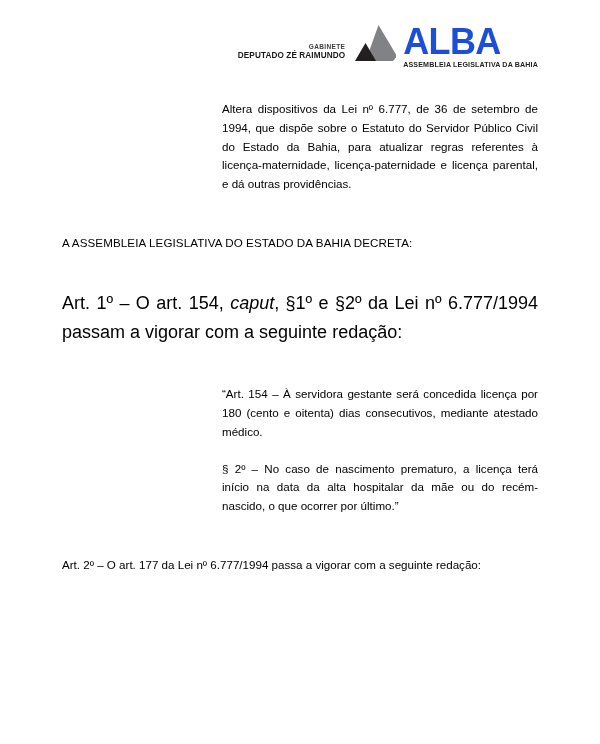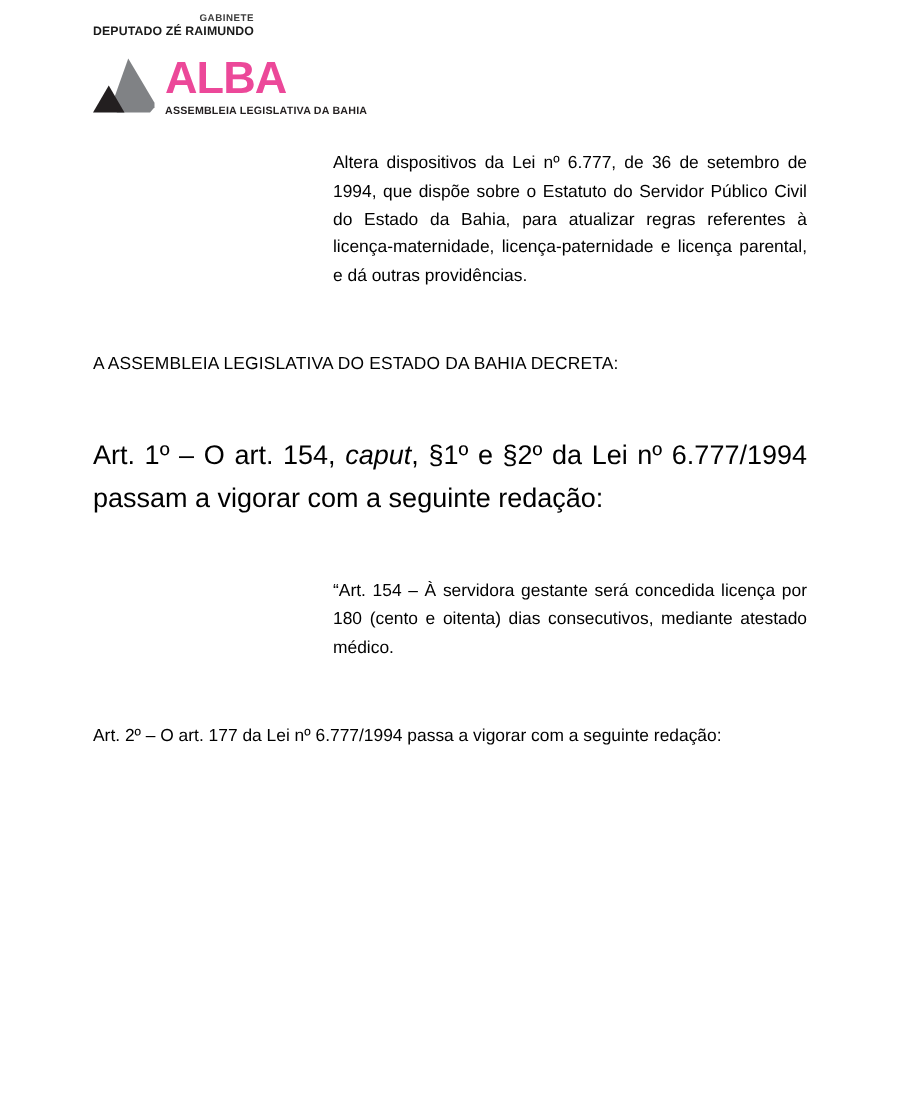--- a/index.html
+++ b/index.html
@@ -26,21 +26,20 @@
   .letterhead {
     position: absolute;
     top: 22px;
     left: 62px;
     right: 62px;
     height: 56px;
     display: flex;
     align-items: flex-start;
     justify-content: flex-end;
     gap: 10px;
-    flex-direction: column;
   }
 
   .cabinet-block {
     text-align: right;
     padding-top: 21px;
     line-height: 1.18;
   }
   .cabinet-line1 {
     font-size: 6.5px;
     letter-spacing: 0.35px;
@@ -69,25 +68,25 @@
   }
   .logo-mark svg { display: block; }
 
   .logo-words {
     display: flex;
     flex-direction: column;
     justify-content: flex-start;
     padding-top: 1px;
   }
   .logo-alba {
-    font-size: 30px;
+    font-size: 36px;
     font-weight: bold;
     letter-spacing: -0.6px;
     line-height: 0.95;
-    color: #ec4899;
+    color: #1d4ed8;
   }
   .logo-sub {
     font-size: 7.1px;
     font-weight: bold;
     letter-spacing: 0.15px;
     color: #231f20;
     margin-top: 2px;
     white-space: nowrap;
   }
 
@@ -184,19 +183,20 @@
     <p class="ementa">Altera dispositivos da Lei nº 6.777, de 36 de setembro de 1994, que dispõe sobre o Estatuto do Servidor Público Civil do Estado da Bahia, para atualizar regras referentes à licença-maternidade, licença-paternidade e licença parental, e dá outras providências.</p>
 
     <p class="decreta">A ASSEMBLEIA LEGISLATIVA DO ESTADO DA BAHIA DECRETA:</p>
 
     <p class="article">
       <span>Art. 1º – O art. 154, </span><em>caput</em><span>, §1º e §2º da Lei nº 6.777/1994 passam a vigorar com a seguinte redação:</span>
     </p>
 
     <div class="quote-block">
       <p>“Art. 154 – À servidora gestante será concedida licença por 180 (cento e oitenta) dias consecutivos, mediante atestado médico.</p>
+      <p>§ 2º – No caso de nascimento prematuro, a licença terá início na data da alta hospitalar da mãe ou do recém-nascido, o que ocorrer por último.”</p>
     </div>
 
     <p class="article-last">Art. 2º – O art. 177 da Lei nº 6.777/1994 passa a vigorar com a seguinte redação:</p>
 
   </div>
 
 </div>
 
 </body></html>

